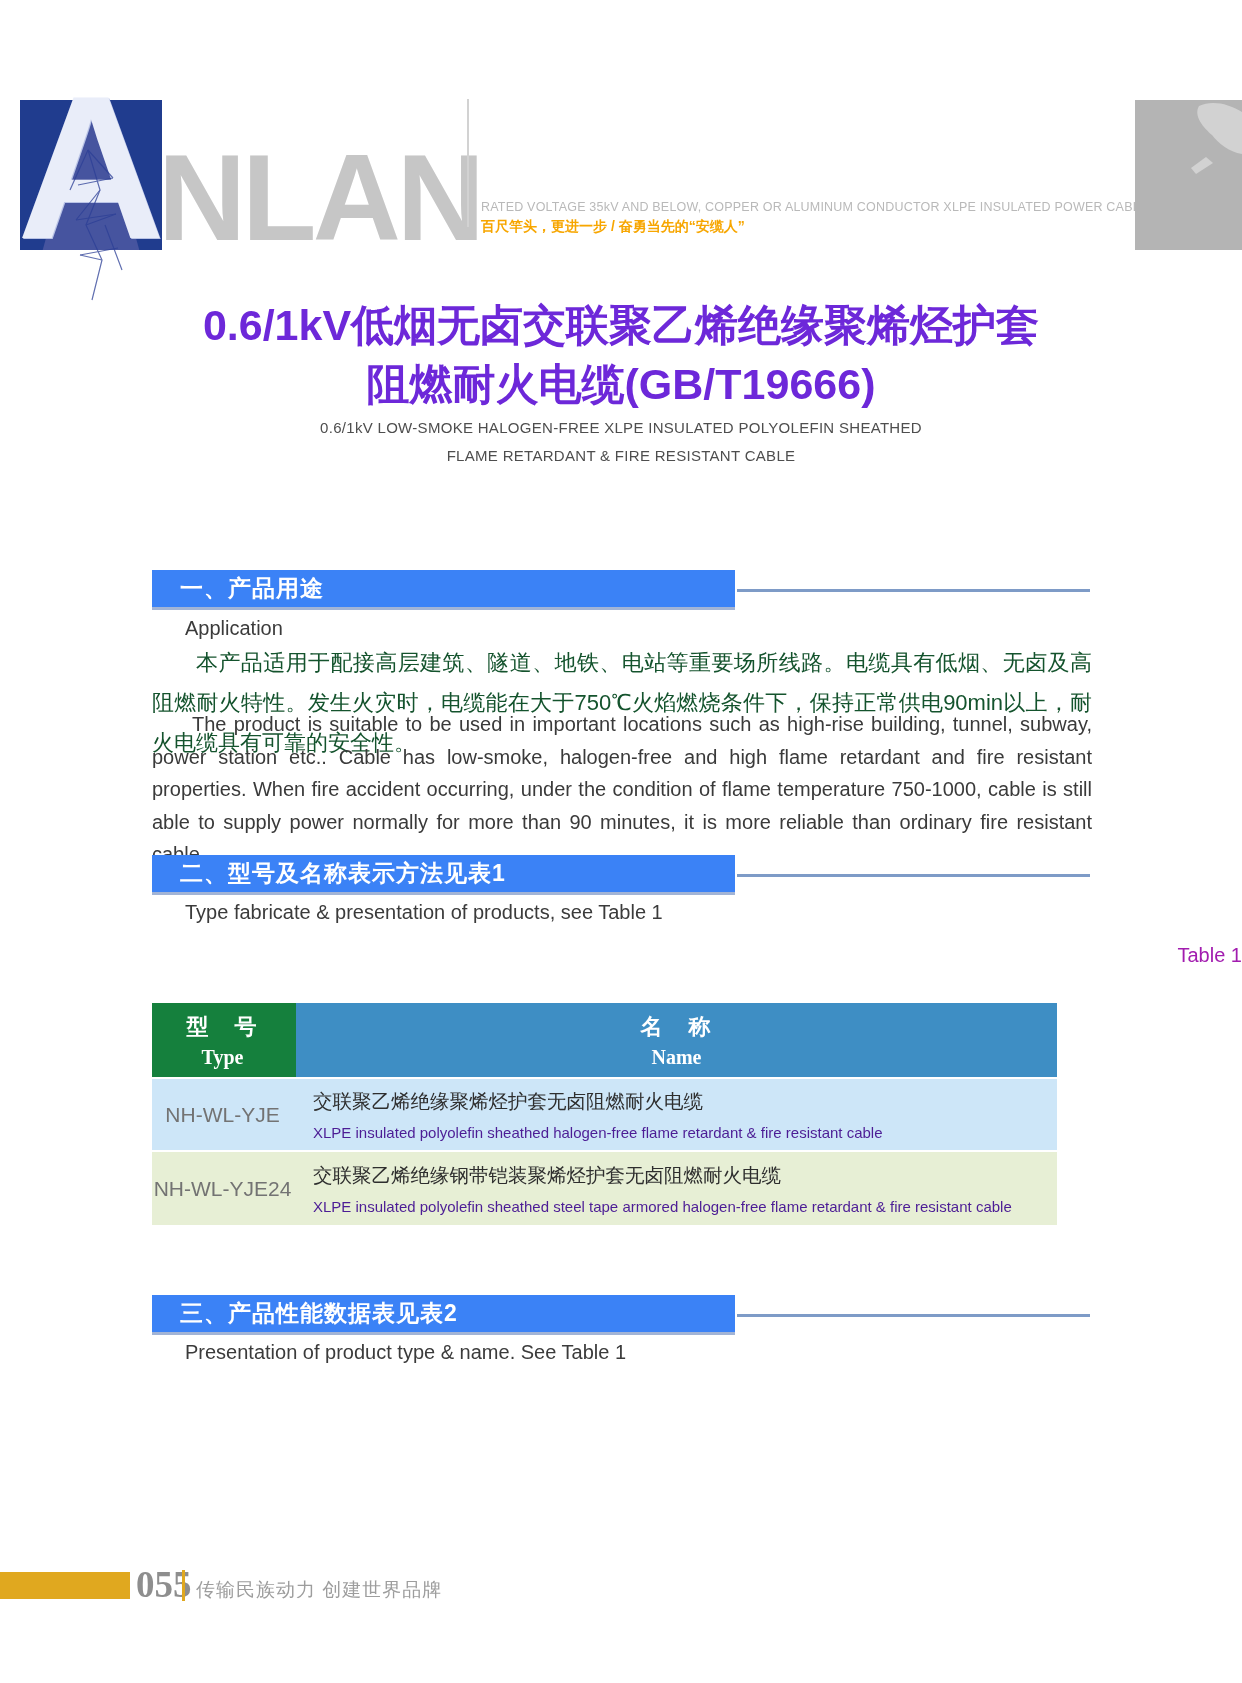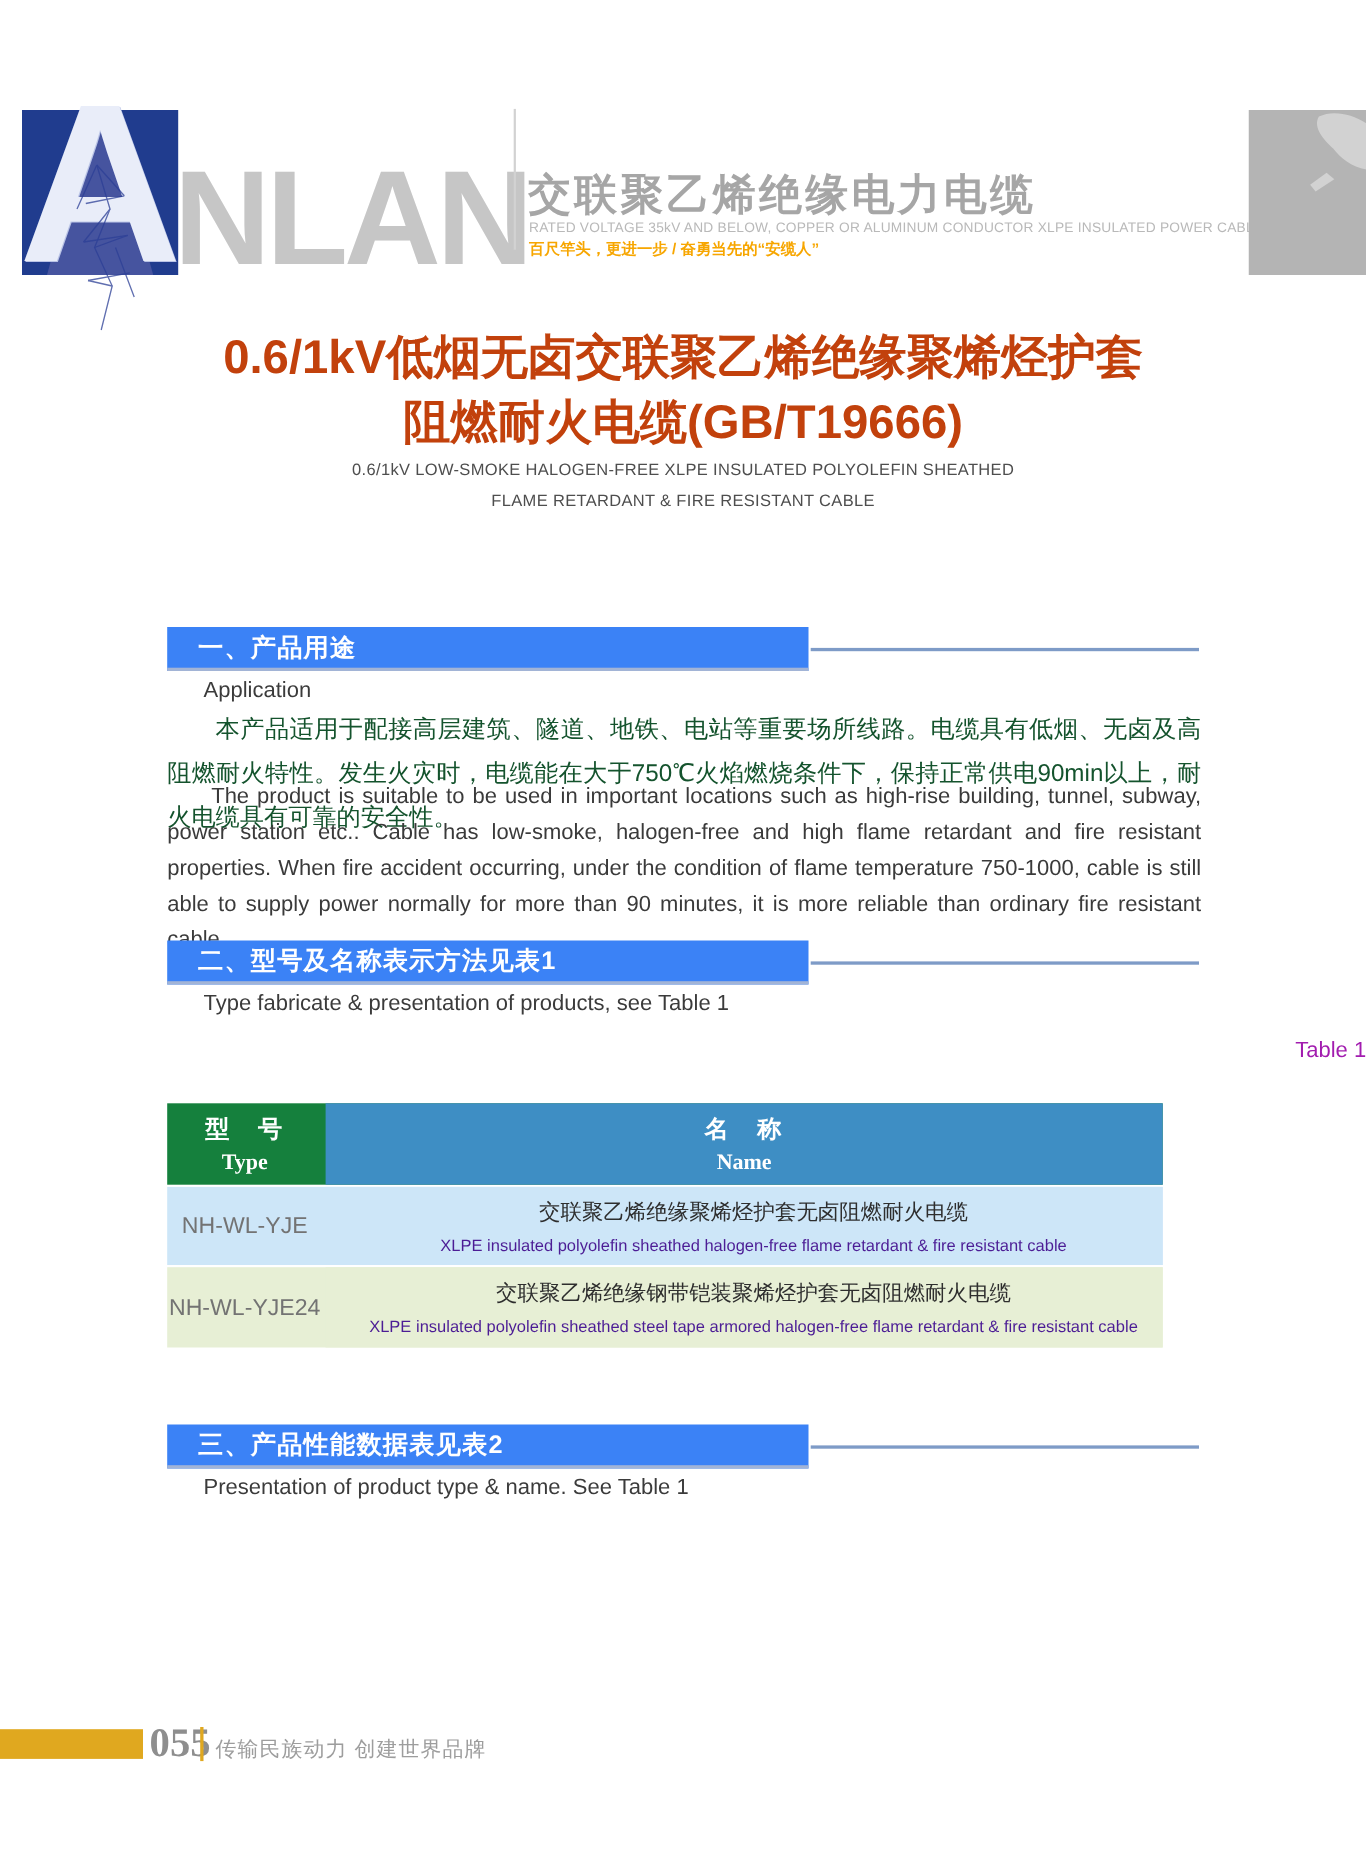--- a/index.html
+++ b/index.html
@@ -19,21 +19,21 @@
              font-weight:bold;color:#c6c6c6;letter-spacing:-4px;}
   .hdr-divider{position:absolute;left:467px;top:99px;width:2px;height:128px;background:#d2d2d2;}
   .hdr-cn{position:absolute;left:480px;top:150px;font-size:39px;font-weight:bold;
           color:#a6a6a6;letter-spacing:3px;}
   .hdr-en{position:absolute;left:481px;top:200px;font-size:12.5px;color:#b9b9b9;letter-spacing:0.2px;}
   .hdr-slogan{position:absolute;left:481px;top:218px;font-size:14px;font-weight:bold;color:#f7a600;}
   .hdr-map{position:absolute;left:1135px;top:100px;width:107px;height:150px;}
 
   
   .main-title{position:absolute;left:0;top:296px;width:1242px;text-align:center;
-              color:#c2410c;font-weight:bold;font-size:43px;line-height:59px;}
+              color:#6d28d9;font-weight:bold;font-size:43px;line-height:59px;}
   .main-sub{position:absolute;left:0;top:414px;width:1242px;text-align:center;
             color:#4e4e4e;font-size:15px;line-height:28px;letter-spacing:0.3px;}
 
   
   .sec{position:absolute;left:152px;width:940px;height:43px;}
   .sec-bar{box-sizing:border-box;width:583px;height:40px;background:#3b82f6;
            border-bottom:3px solid #a2b4d6;color:#ffffff;font-size:23px;font-weight:bold;
            display:flex;align-items:center;padding-left:28px;letter-spacing:1px;}
   .sec-line{position:absolute;left:585px;top:19px;width:353px;height:3px;background:#7e9bc7;}
 
@@ -53,21 +53,21 @@
   .t-row:first-child{margin-top:0;}
   .c1{width:141px;display:flex;flex-direction:column;align-items:center;justify-content:center;}
   .c2{flex:1;margin-left:3px;display:flex;flex-direction:column;justify-content:center;}
   .t-h{height:74px;background:#15803d;color:#ffffff;
        font-family:"Liberation Serif",serif;font-weight:bold;}
   .t-h .c2{background:#3e8ec4;align-items:center;}
   .t-h .hc-cn{font-size:22px;letter-spacing:2px;}
   .t-h .hc-en{font-size:20px;margin-top:4px;}
   .t-r1{height:71px;background:#cde6f8;}
   .t-r2{height:73px;background:#e7efd5;}
-  .t-r1 .c2,.t-r2 .c2{background:inherit;padding-left:17px;justify-content:space-evenly;align-items:center;}
+  .t-r1 .c2,.t-r2 .c2{background:inherit;padding-left:17px;justify-content:space-evenly;align-items:flex-start;}
   .type-cell{font-size:21px;color:#737373;}
   .name-cn{font-size:19.5px;color:#2e2e2e;}
   .name-en{font-size:15px;color:#4c1d95;}
 
   
   .f-bar{position:absolute;left:0;top:1572px;width:130px;height:27px;background:#e0a81f;}
   .f-num{position:absolute;left:136px;top:1566px;font-family:"Liberation Serif",serif;
          font-size:37px;line-height:1;font-weight:bold;color:#8e8e8e;}
   .f-vline{position:absolute;left:182px;top:1570px;width:3px;height:31px;background:#e0a81f;}
   .f-slogan{position:absolute;left:196px;top:1577px;font-size:19px;color:#9d9d9d;letter-spacing:1px;}
@@ -85,21 +85,20 @@
         <path d="M30 20 L42 60 L28 95 L44 130 L34 170"></path>
         <path d="M20 55 L55 48 M18 90 L58 84 M22 125 L60 118"></path>
         <path d="M30 20 L55 48 M42 60 L18 90 M28 95 L58 84 M44 130 L22 125"></path>
         <path d="M47 95 L64 140 M12 60 L30 20"></path>
       </g>
     </svg>
   </div>
   <div class="logo-rest">NLAN</div>
 
   <div class="hdr-divider"></div>
-  <div class="hdr-cn">交联聚乙烯绝缘电力电缆</div>
   <div class="hdr-en">RATED VOLTAGE 35kV AND BELOW, COPPER OR ALUMINUM CONDUCTOR XLPE INSULATED POWER CABLE</div>
   <div class="hdr-slogan">百尺竿头，更进一步 / 奋勇当先的“安缆人”</div>
 
   <div class="hdr-map">
     <svg width="107" height="150" viewBox="0 0 107 150">
       <rect x="0" y="0" width="107" height="150" fill="#b4b4b4"></rect>
       <path d="M64,6 C76,0 93,3 107,12 L107,54 C94,52 83,43 77,35 C69,28 58,16 64,6 Z" fill="#d2d2d2"></path>
       <path d="M56,68 l15,-11 7,6 -17,11 z" fill="#d2d2d2"></path>
     </svg>
   </div>

